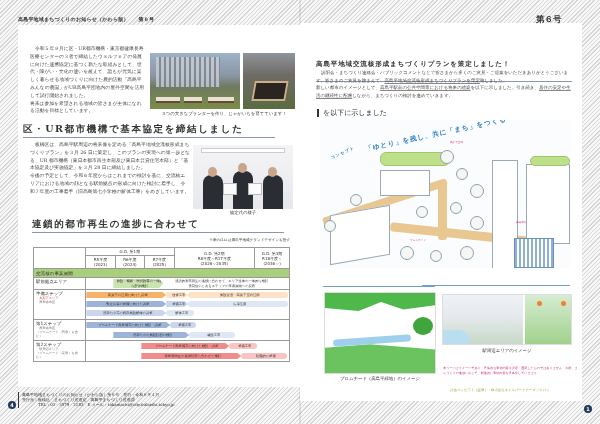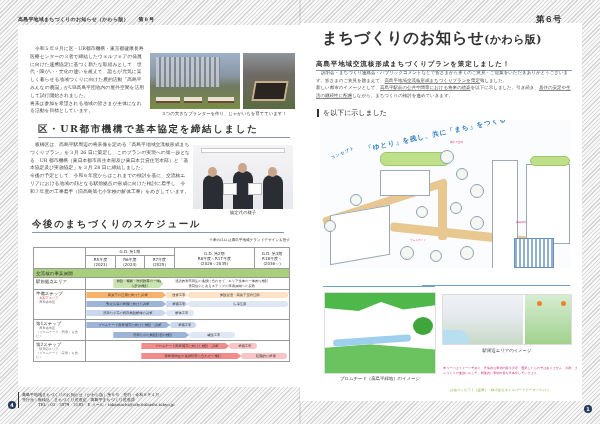--- a/index.html
+++ b/index.html
@@ -50,21 +50,21 @@
   .bar.arrow { clip-path: polygon(0 0, calc(100% - 4px) 0, 100% 50%, calc(100% - 4px) 100%, 0 100%); }
   .bar.pill { border-radius: 3px; }
 
   .note-right { position: absolute; font-size: 3.6px; color: #333; }
 
   
   .masthead-1 { position: absolute; left: 22px; top: 9px; font-size: 15.5px; font-weight: bold; color: #333; letter-spacing: 0.5px; }
   .masthead-2 { position: absolute; left: 22px; top: 28px; font-size: 15.5px; font-weight: bold; color: #333; letter-spacing: 0.4px; }
   .masthead-2 small { font-size: 11px; }
   .issue-no { position: absolute; left: 236px; top: 14px; font-size: 8.5px; font-weight: bold; color: #333; }
-  .lead-title { position: absolute; left: 16px; top: 60px; width: 256px; font-size: 6.6px; font-weight: bold; letter-spacing: 0.8px; color: #333; border-bottom: 1.5px solid #8a97a8; padding-bottom: 1px; }
+  .lead-title { position: absolute; left: 16px; top: 60px; width: 256px; font-size: 6.6px; font-weight: bold; letter-spacing: 0.8px; color: #333; border-bottom: 1.5px solid #8a97a8; padding-bottom: 12px; }
   .lead-text { position: absolute; left: 16px; top: 69px; width: 258px; font-size: 4.5px; line-height: 7.5px; color: #444; text-indent: 5px; }
   .lead-text u { text-decoration: underline; text-decoration-color: #888; }
   .sub-head { position: absolute; left: 17px; top: 109px; font-size: 7px; color: #333; padding-left: 4px; border-left: 2px solid #333; line-height: 8px; }
 
   .city-illust { position: absolute; left: 20px; top: 120px; width: 250px; height: 148px; background: #fbfcfd; overflow: hidden; }
   .road { position: absolute; background: #e8c890; border-radius: 3px; }
   .tree { position: absolute; border-radius: 50%; border: 0.6px solid #8ea0b4; background: #f4f7f2; }
   .tree.green { background: #bfe08a; border-color: #9cc86a; }
   .bldg { position: absolute; border: 0.6px solid #9aa8b8; background: #ffffff; }
   .bldg.blue { background: repeating-linear-gradient(90deg, #8fb0d4 0 2px, #ffffff 2px 4px); border-color: #6a8fb8; }
@@ -112,39 +112,39 @@
     <div class="photo photo-buildings" style="left:132px; top:28px; width:90px; height:56px;">
       <div class="planter" style="left:6px; width:24px;"></div>
       <div class="planter" style="left:34px; width:18px;"></div>
       <div class="planter" style="left:58px; width:26px;"></div>
     </div>
     <div class="photo photo-people" style="left:225px; top:28px; width:52px; height:56px;">
       <div class="bed"></div>
     </div>
     <div class="caption" style="left:130px; top:86px; width:152px;">３つの大きなプランターを作り、じゃがいもを育てています！</div>
 
-    <div class="sec-title" style="left:20px; top:98px; width:252px;">区・UR都市機構で基本協定を締結しました</div>
+    <div class="sec-title" style="left:5px; top:98px; width:252px;">区・UR都市機構で基本協定を締結しました</div>
     <div class="body-text" style="left:12px; top:116px; width:160px;">
       <span>板橋区は、高島平駅周辺の将来像を定める「高島平地域交流核形成まちづくりプラン」を３月 26 日に策定し、このプランの実現への第一歩となる、UR 都市機構（東日本都市再生本部及び東日本賃貸住宅本部）と「基本協定及び実施協定」を３月 28 日に締結しました。</span><br>
       <span>今後の予定として、令和６年度からはこれまでの検討を基に、交流核エリアにおける地域の顔となる駅前拠点の形成に向けた検討に着手し、令和７年度の工事着手（旧高島第七小学校の解体工事）をめざしています。</span>
     </div>
     <div class="photo photo-signing" style="left:175px; top:120px; width:100px; height:64px;">
       <div class="banner"></div>
       <div class="person" style="left:10px;"></div>
       <div class="head" style="left:15px; top:22px;"></div>
       <div class="person" style="left:40px; height:38px;"></div>
       <div class="head" style="left:45px; top:18px;"></div>
       <div class="person" style="left:70px;"></div>
       <div class="head" style="left:75px; top:22px;"></div>
       <div class="doc" style="left:30px; top:38px;"></div>
       <div class="doc" style="left:55px; top:38px;"></div>
     </div>
     <div class="caption" style="left:175px; top:185px; width:100px;">協定式の様子</div>
 
-    <div class="sec-title" style="left:14px; top:193px; width:252px;">今後のまちづくりのスケジュール</div>
+    <div class="sec-title" style="left:14px; top:193px; width:252px;">連鎖的都市再生の進捗に合わせて</div>
     <div class="note-right" style="right:10px; top:213px;">※表のG.D.は高島平地域グランドデザインを指す</div>
   </div>
 
   <table class="schedule" style="left:33px; top:247px;">
     <colgroup>
       <col style="width:48px">
         <col style="width:27px">
         <col style="width:27px">
         <col style="width:27px">
         <col style="width:74px">
@@ -237,23 +237,20 @@
   <div class="footer-left">
     <div>高島平地域まちづくりのお知らせ（かわら版）第６号　発行：令和６年４月</div>
     <div>発行元：板橋区　まちづくり推進室　高島平まちづくり推進課</div>
     <div style="padding-left:16px;">TEL：03 - 3579 - 2183　E メール：takamachi@city.itabashi.tokyo.jp</div>
   </div>
 </div>
 
 <div class="page-right">
   <div class="right-panel"></div>
 
-  <div class="masthead-2">
-    <span>まちづくりのお知らせ</span><small>(かわら版)</small>
-  </div>
   <div class="issue-no">第６号</div>
 
   <div class="lead-title">高島平地域交流核形成まちづくりプランを策定しました！</div>
   <div class="lead-text">
     <span>説明会・まちづくり連絡会・パブリックコメントなどで皆さまから多くのご意見・ご提案をいただきありがとうございます。皆さまのご意見を踏まえて、</span><u>高島平地域交流核形成まちづくりプランを策定</u><span>致しました。</span><br>
     <span>新しい都市のイメージとして、</span><u>高島平駅前の公共空間等における将来の絵姿</u><span>を以下に示しました。引き続き、</span><u>居住の安定や生活の継続性に配慮</u><span>しながら、まちづくりの検討を進めていきます。</span>
   </div>
 
   <div class="sub-head">を以下に示しました</div>
 

